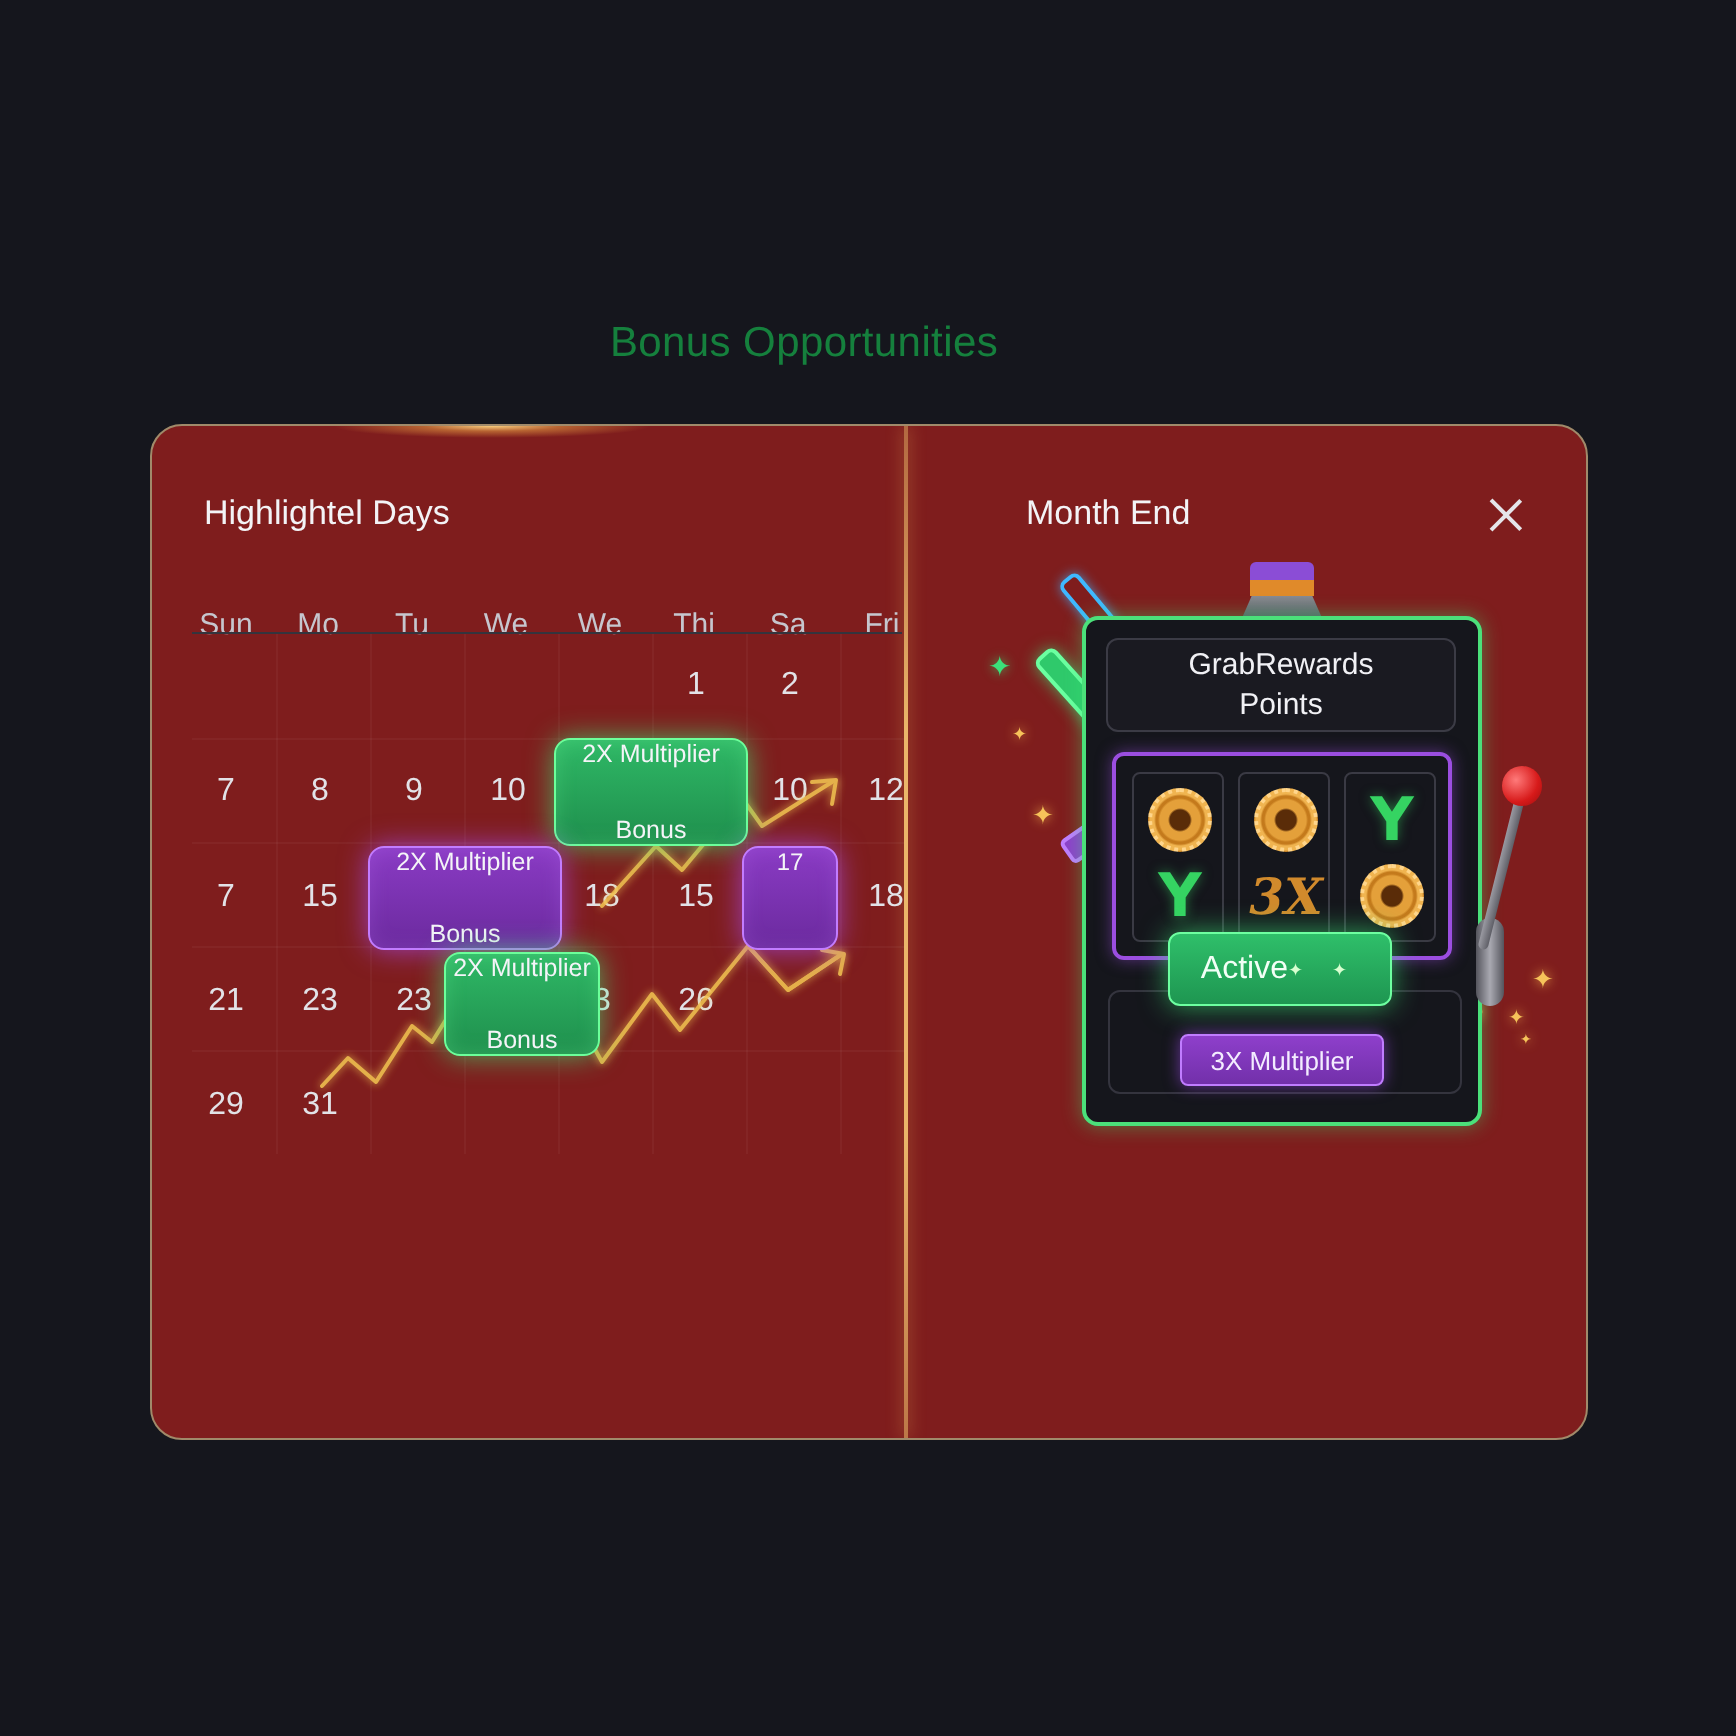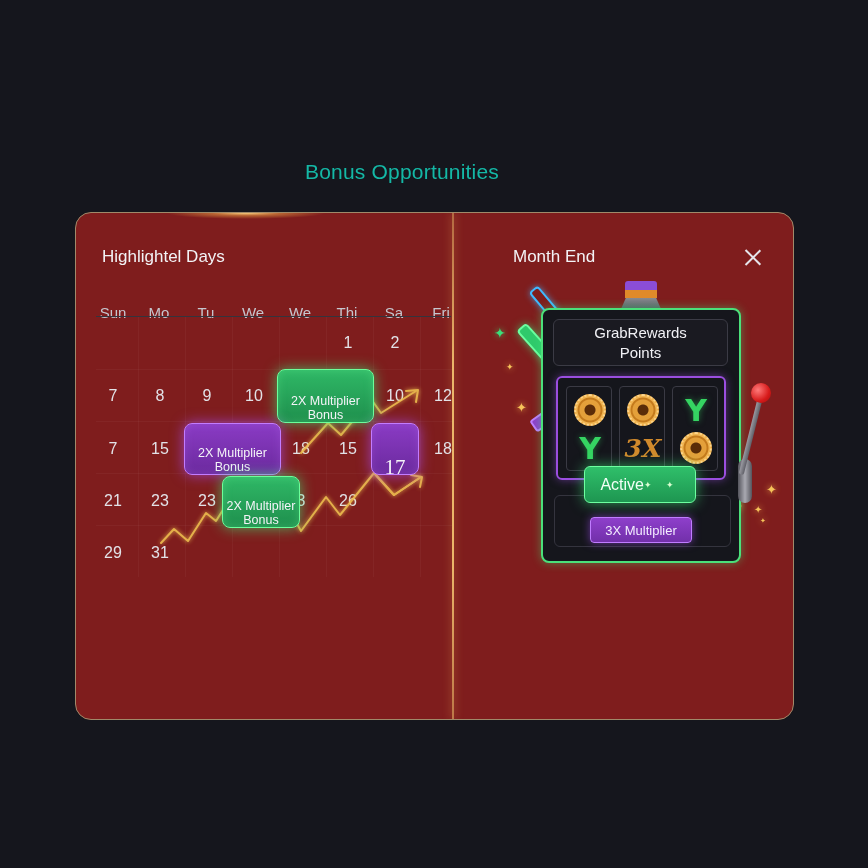--- a/index.html
+++ b/index.html
@@ -5,21 +5,21 @@
   * { box-sizing: border-box; margin: 0; padding: 0; }
   html, body { width: 868px; height: 868px; overflow: hidden; }
   body {
     background: #15161d;
     font-family: "Liberation Sans", "DejaVu Sans", sans-serif;
     color: #e9e9ee;
     position: relative;
   }
   .page-title {
     position: absolute; left: 0; width: 804px; top: 160px;
-    text-align: center; font-size: 21px; color: #14b8a6; letter-spacing: 0.2px;
+    text-align: center; font-size: 21px; color: #15803d; letter-spacing: 0.2px;
   }
   .panel {
     position: absolute; left: 75px; top: 212px; width: 719px; height: 508px;
     border: 1.5px solid #a08a6a; border-radius: 16px;
     background: #7f1d1d;
     overflow: hidden;
   }
   .top-glow {
     position: absolute; left: 90px; top: -6px; width: 160px; height: 12px;
     background: radial-gradient(ellipse at center, rgba(255,214,130,0.95) 0%, rgba(240,170,70,0.5) 30%, rgba(200,140,60,0) 70%);
@@ -47,21 +47,21 @@
   .week-line { position: absolute; left: 20px; top: 103px; width: 355px; height: 1px; background: #34343d; }
   .grid { position: absolute; left: 20px; top: 104px; width: 356px; height: 260px; }
   .grid .vline { position: absolute; top: 0; width: 1px; height: 260px; background: rgba(255,255,255,0.04); }
   .grid .hline { position: absolute; left: 0; height: 1px; width: 356px; background: rgba(255,255,255,0.04); }
   .day { position: absolute; width: 46px; text-align: center; font-size: 16px; color: #e2e2e7; }
 
   .trend { position: absolute; left: 0; top: 0; width: 380px; height: 418px; pointer-events: none; }
 
   .bonus {
     position: absolute; border-radius: 8px; display: flex; flex-direction: column;
-    align-items: center; justify-content: flex-end; font-size: 12.5px; line-height: 14px; color: #f4f4f8; text-align: center;
+    align-items: center; justify-content: space-between; font-size: 12.5px; line-height: 14px; color: #f4f4f8; text-align: center;
     cursor: pointer;
   }
   .bonus.green {
     background: linear-gradient(180deg, #2fb866, #1f8f4d);
     border: 1.5px solid #6cff9a;
     box-shadow: 0 0 14px rgba(60,230,120,0.7), inset 0 0 10px rgba(120,255,160,0.25);
   }
   .bonus.purple {
     background: linear-gradient(180deg, #8a3bc4, #6b2a9e);
     border: 1.5px solid #c27cff;
@@ -211,21 +211,21 @@
   </svg>
 
   <div class="bonus green" style="left:201px;top:156px;width:97px;height:54px;">
     <span>2X Multiplier</span>
     <span>Bonus</span>
   </div>
   <div class="bonus purple" style="left:108px;top:210px;width:97px;height:52px;">
     <span>2X Multiplier</span>
     <span>Bonus</span>
   </div>
-  <div class="bonus purple" style="left:295px;top:210px;width:48px;height:52px;font-size:21px;font-family:Liberation Serif, serif;">
+  <div class="bonus purple" style="left:295px;top:210px;width:48px;height:52px;font-size:12px;">
     <span>17</span>
   </div>
   <div class="bonus green" style="left:146px;top:263px;width:78px;height:52px;">
     <span>2X Multiplier</span>
     <span>Bonus</span>
   </div>
 
   <div class="section-title right-title">Month End</div>
   <div class="close-btn"></div>
 

